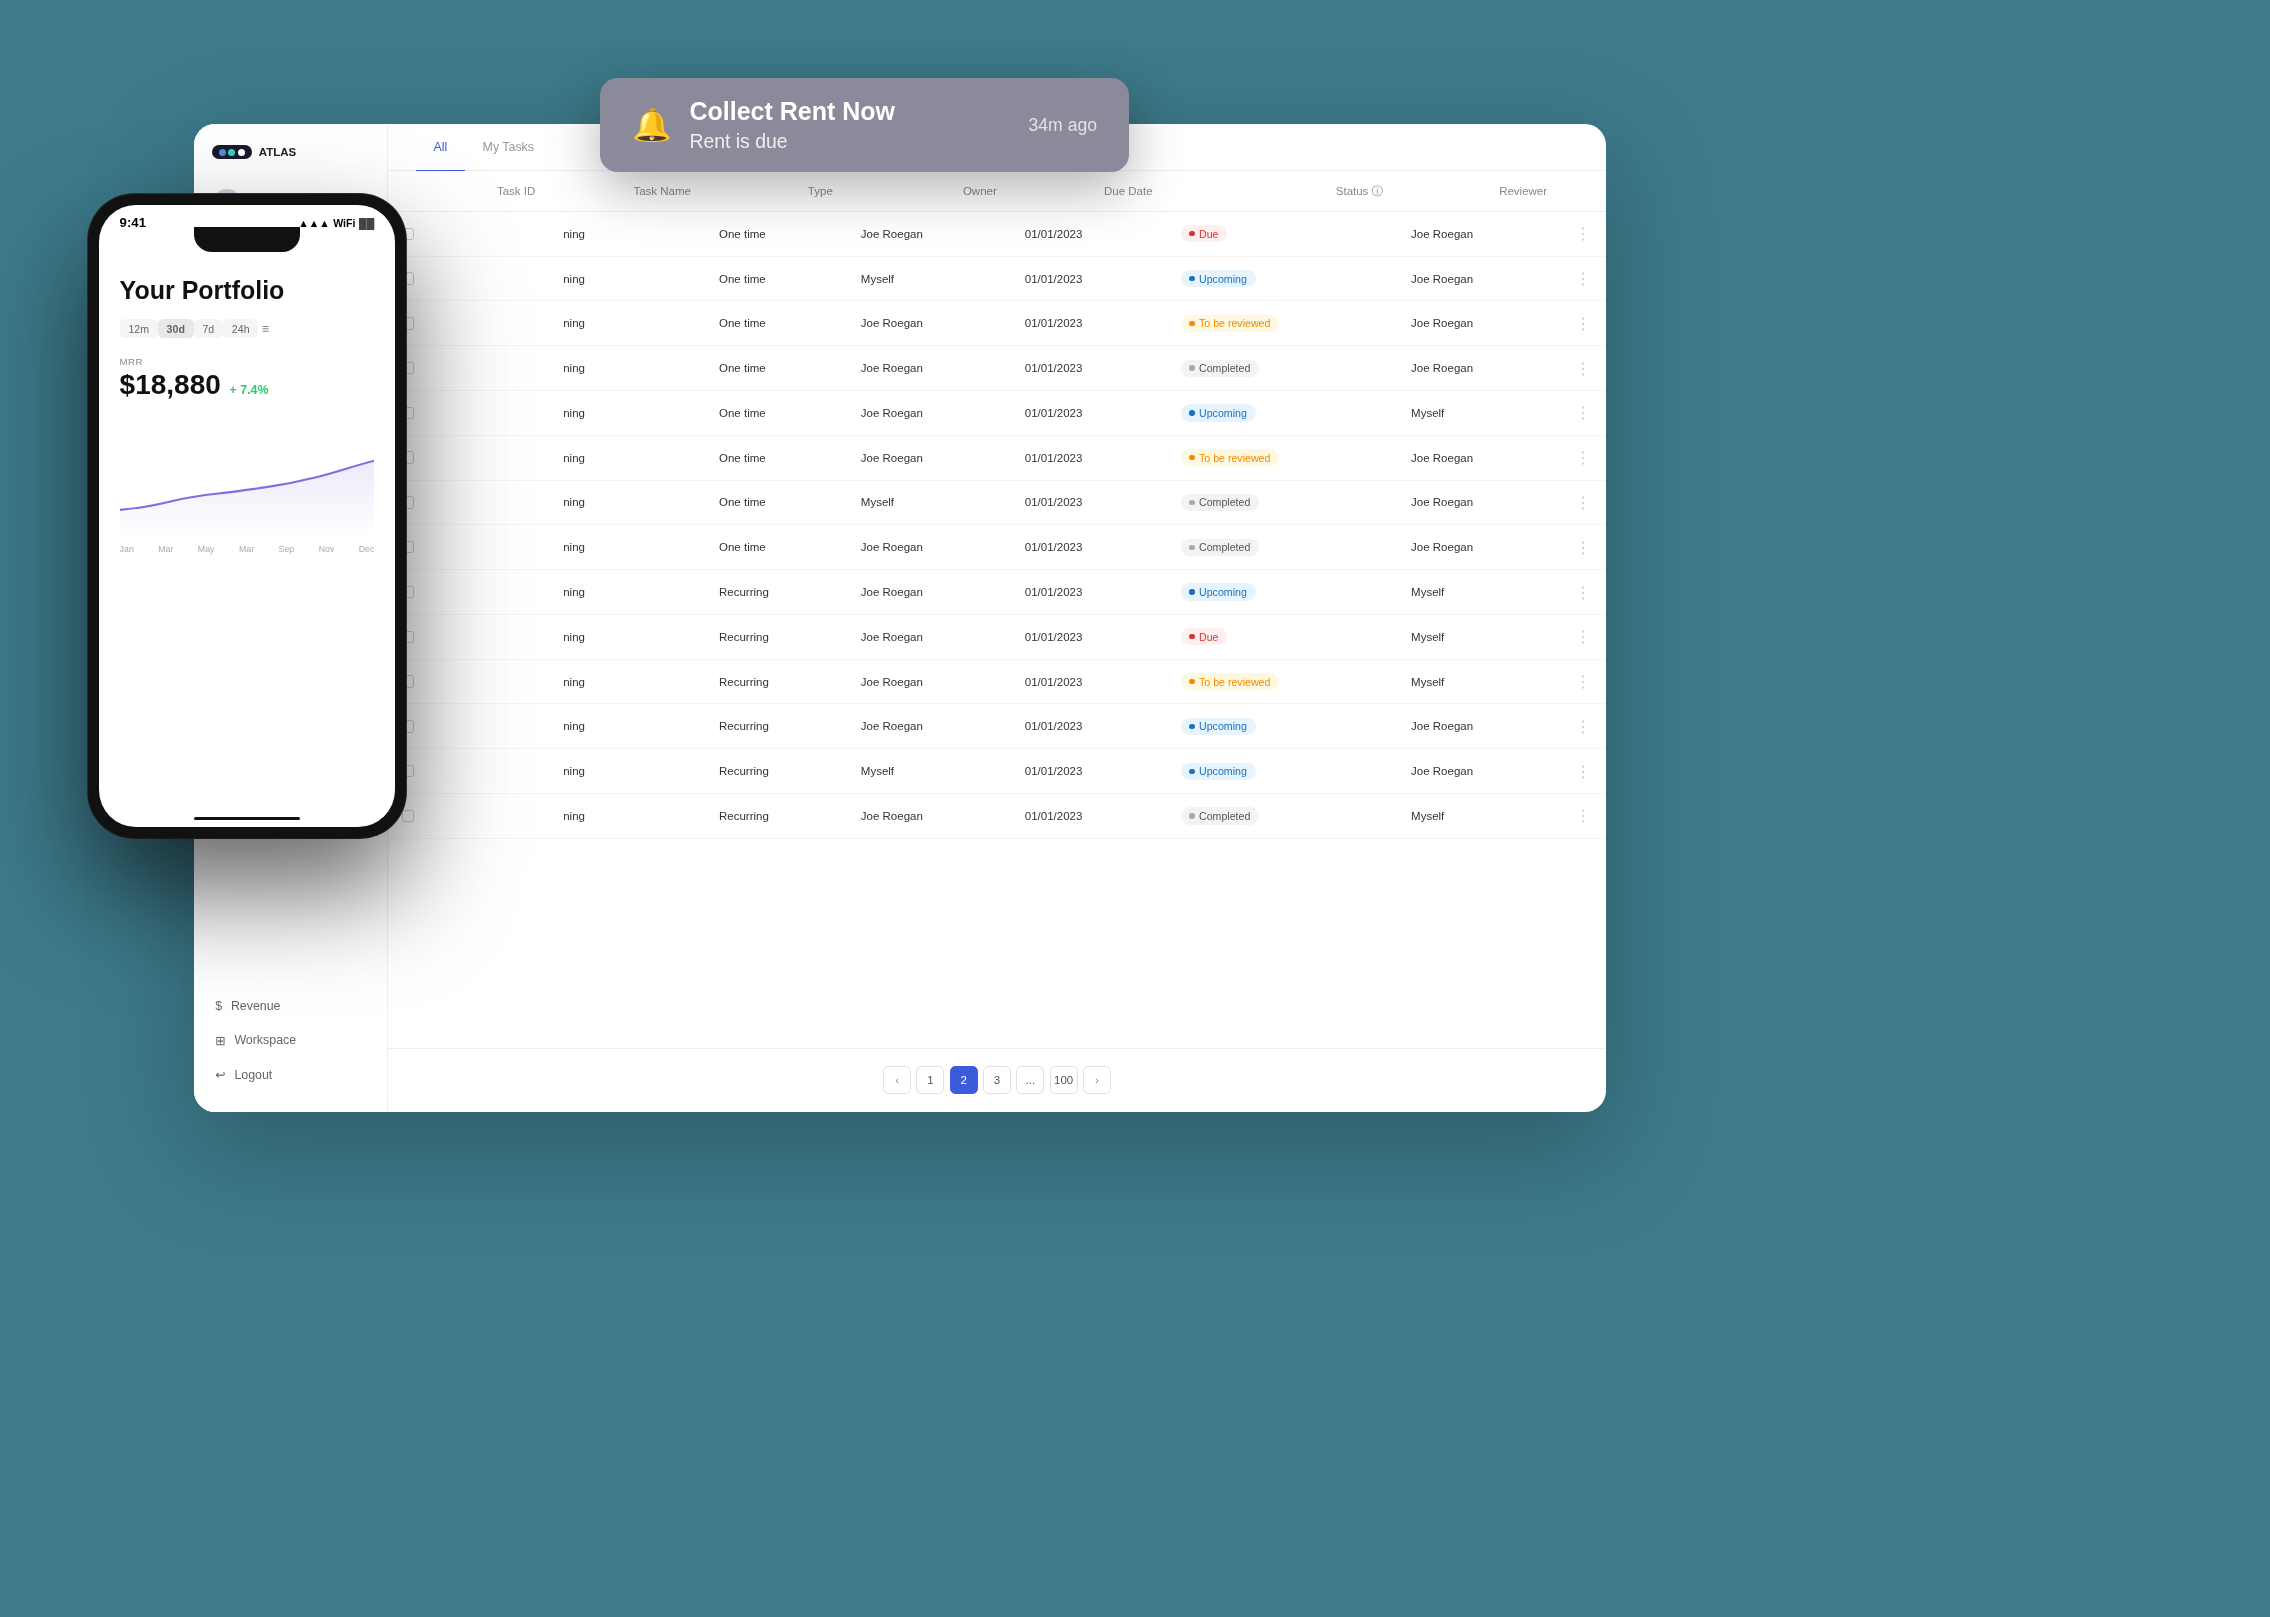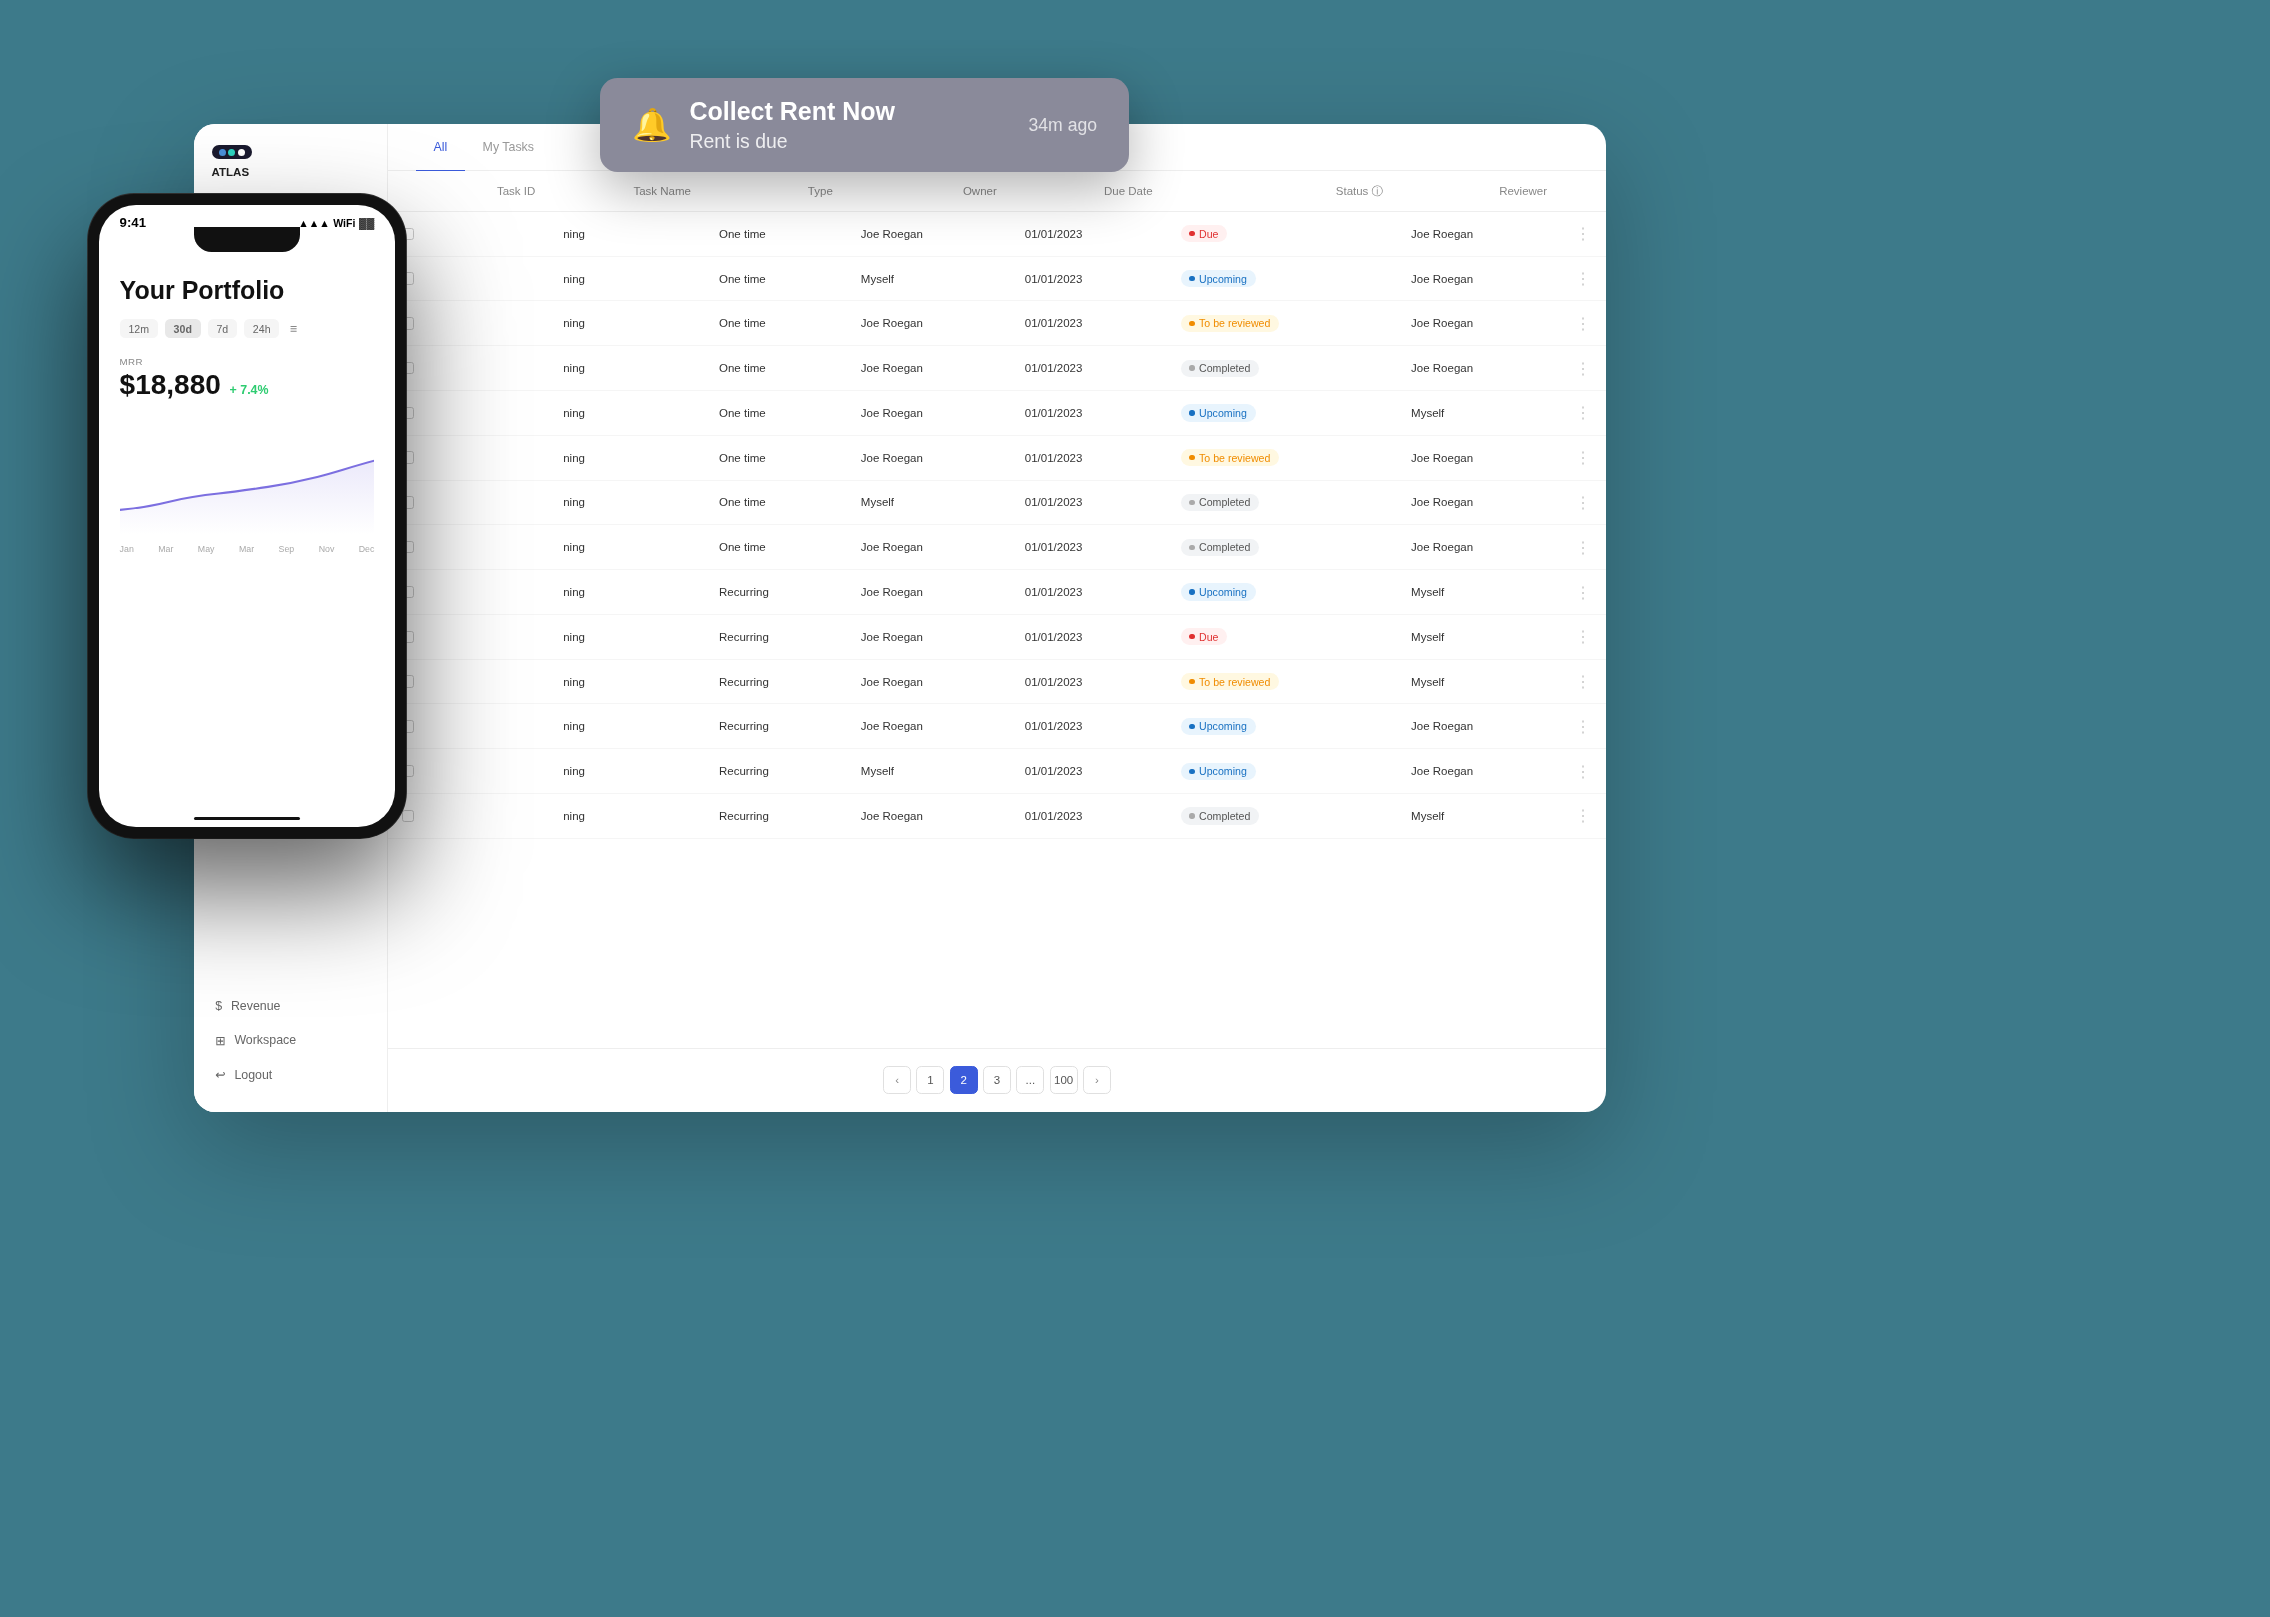--- a/index.html
+++ b/index.html
@@ -35,23 +35,22 @@
       background: #fff;
       border-right: 0.9px solid #eee;
       display: flex;
       flex-direction: column;
       padding: 21px 0;
       flex-shrink: 0;
     }
     .sidebar-logo {
       padding: 0 17.6px 21px 17.6px;
       display: flex;
-      align-items: flex-start;
+      align-items: center;
       gap: 7px;
-      flex-direction: column;
     }
     .logo-badge {
       background: #1a1a2e;
       border-radius: 7px;
       padding: 3.5px 7px;
       display: flex;
       gap: 2.6px;
       align-items: center;
     }
     .logo-dot {
@@ -298,21 +297,20 @@
     .portfolio-title {
       font-size: 25px;
       font-weight: 800;
       color: #111;
       margin-bottom: 14px;
       margin-top: 7px;
     }
 
     .time-filters {
       display: flex;
-      gap: 7px;
       margin-bottom: 17.6px;
       align-items: center;
     }
     .time-btn {
       padding: 3.5px 8.8px;
       border-radius: 5.3px;
       font-size: 10.6px;
       color: #666;
       background: #f5f5f5;
       cursor: pointer;

